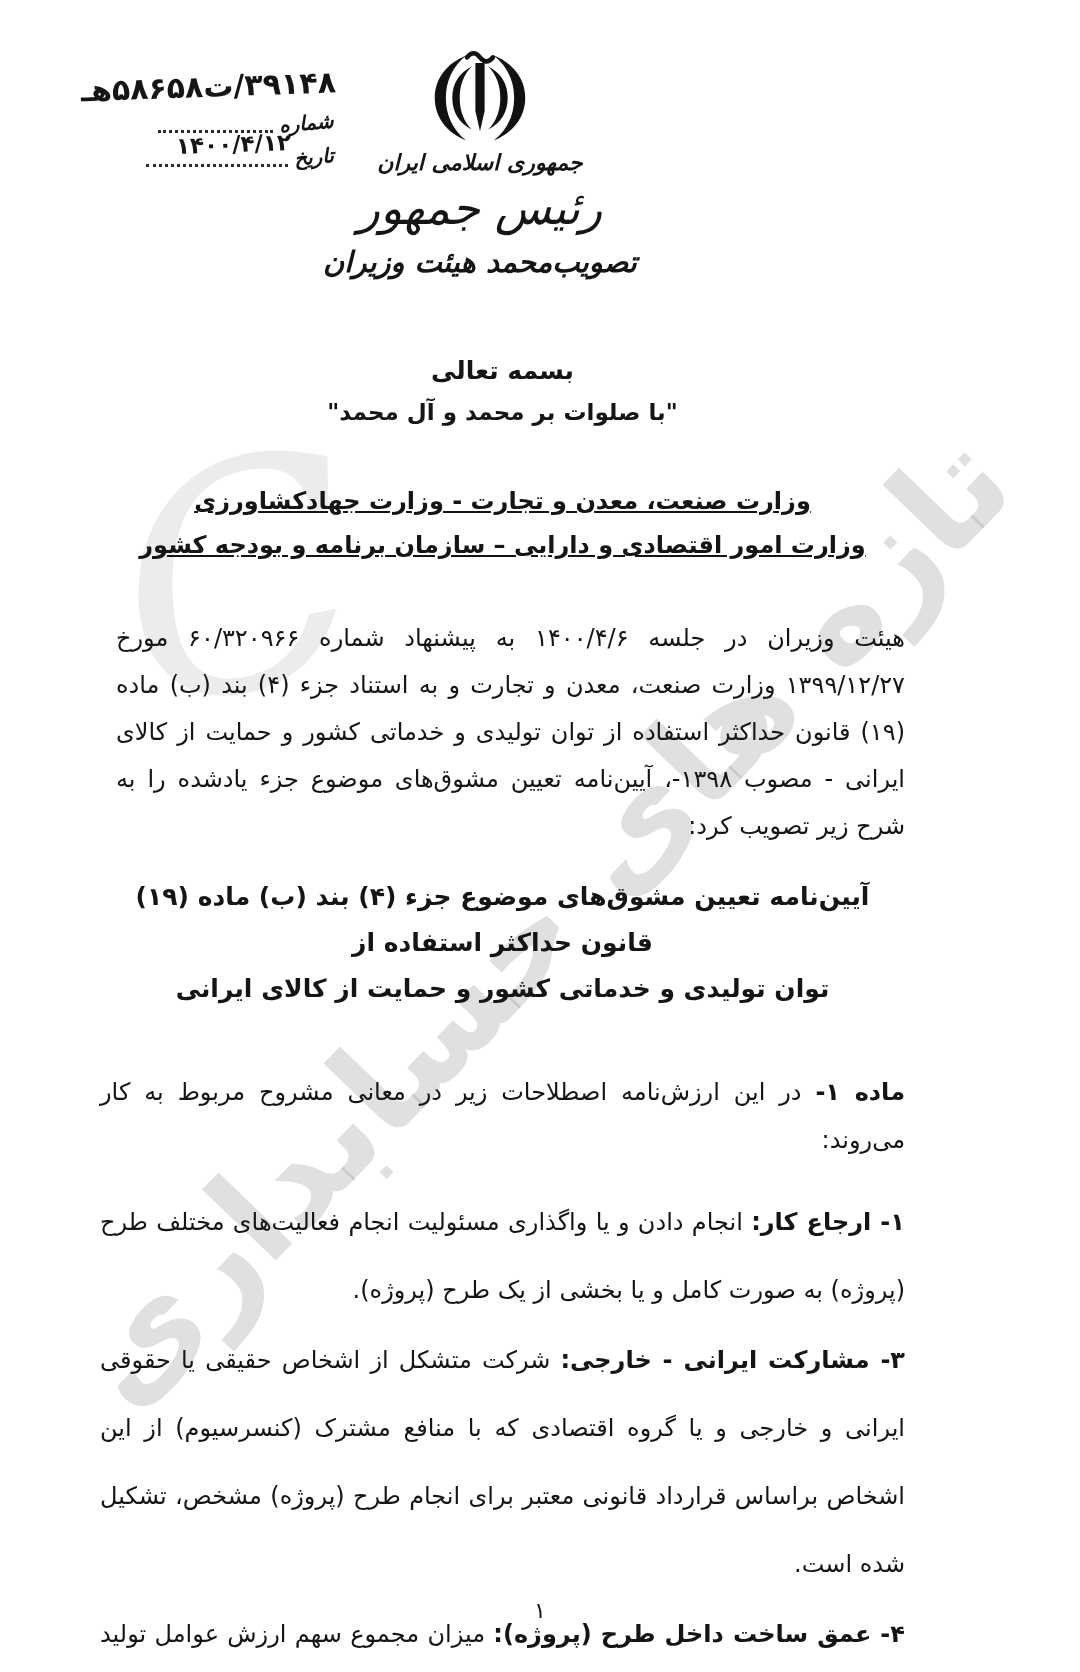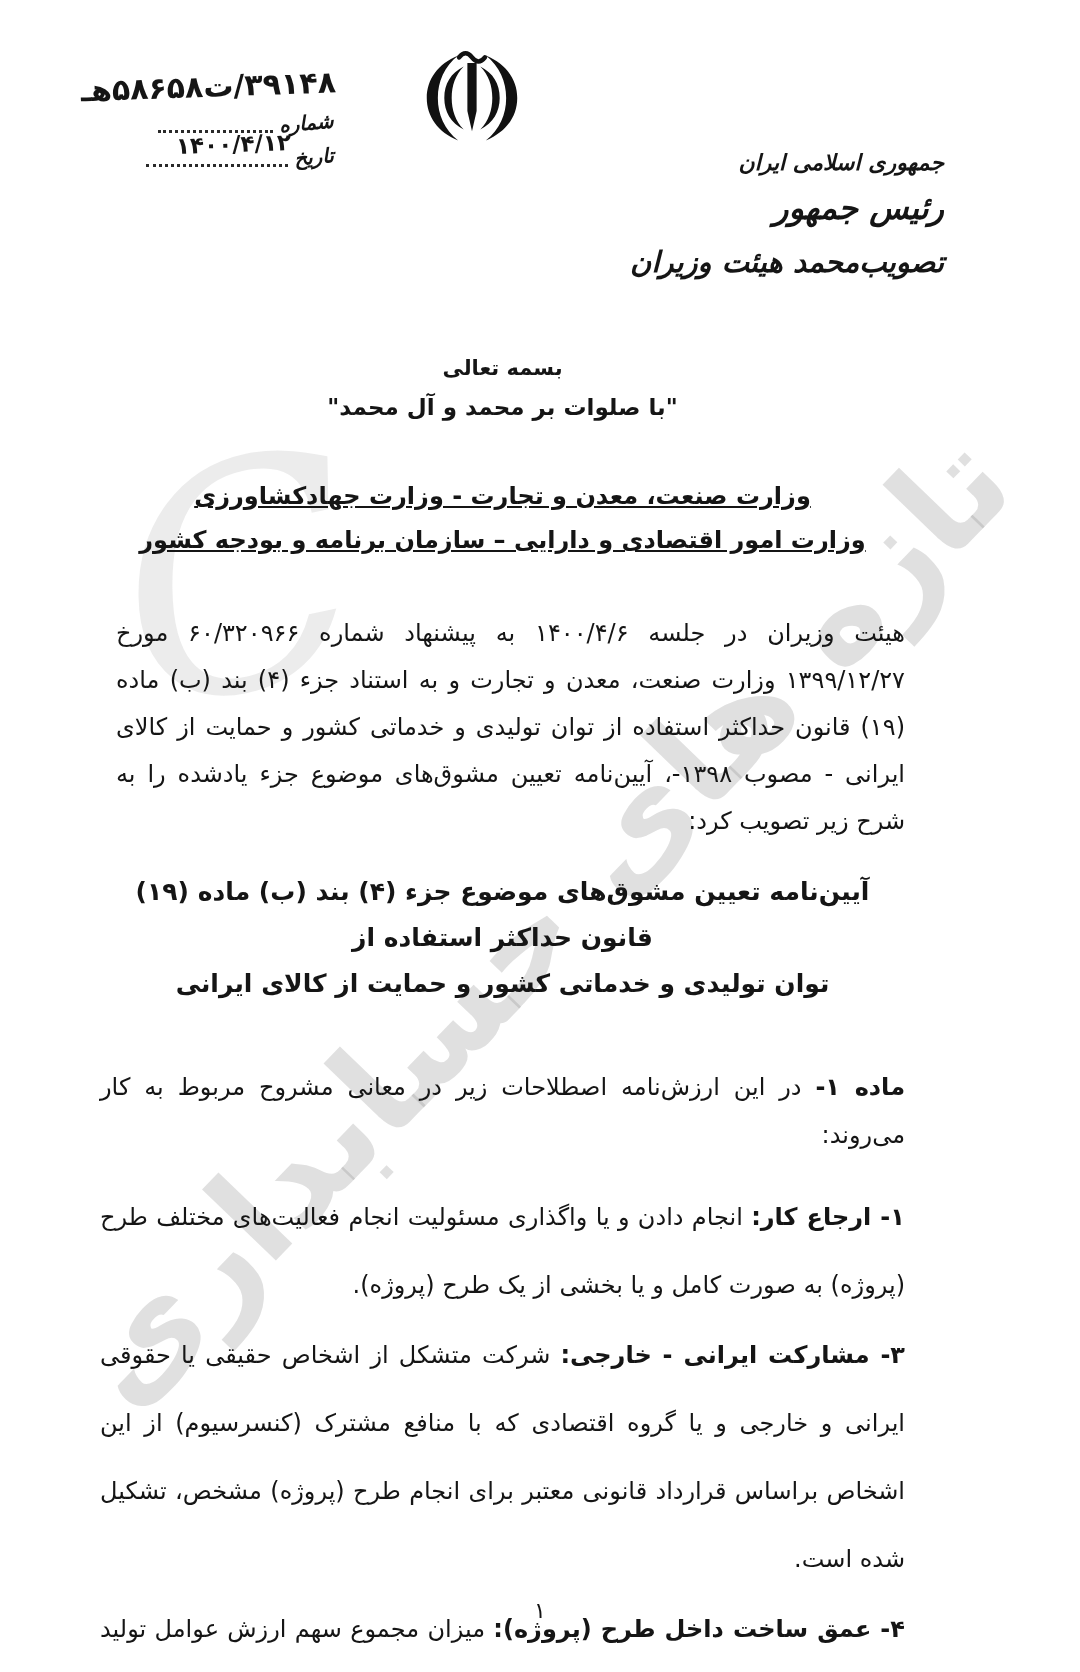--- a/index.html
+++ b/index.html
@@ -19,28 +19,28 @@
     letter-spacing:2px;white-space:nowrap;}
   .meta-row{display:flex;direction:rtl;align-items:flex-end;margin-top:8px;position:relative;}
   .meta-row.num{width:178px;}
   .meta-row.date{width:190px;margin-top:14px;}
   .meta-label{font-style:italic;font-weight:bold;font-size:20px;padding-right:2px;
     padding-left:6px;transform:rotate(-5deg);line-height:20px;}
   .meta-dots{flex:1;border-bottom:3px dotted #2a2a2a;height:14px;}
   .date-value{position:absolute;left:30px;top:-16px;font-size:23px;font-weight:bold;
     transform:rotate(-2deg);white-space:nowrap;}
   
-  .letterhead{position:absolute;top:50px;left:0;width:944px;z-index:1;}
+  .letterhead{position:absolute;top:50px;left:8px;width:944px;text-align:center;z-index:1;}
   .emblem{display:block;margin:0 auto;}
   .republic{font-size:22px;font-weight:bold;font-style:italic;margin-top:4px;}
-  .president{font-size:32px;font-weight:bold;font-style:italic;margin-top:2px;line-height:62px;}
+  .president{font-size:46px;font-weight:normal;font-style:italic;margin-top:2px;line-height:62px;}
   .doctype{font-size:29px;font-weight:bold;font-style:italic;margin-top:6px;}
   
   .content{position:absolute;top:356px;left:100px;width:805px;direction:rtl;z-index:1;}
-  .besmele{text-align:center;font-size:21px;font-weight:bold;}
+  .besmele{text-align:center;font-size:25px;font-weight:bold;}
   .salawat{text-align:center;font-size:23px;font-weight:bold;margin-top:14px;}
   .addressee{text-align:center;font-size:24px;font-weight:bold;line-height:44px;text-decoration:underline;}
   .addressee.first{margin-top:54px;}
   .intro{margin-top:48px;font-size:24px;line-height:47px;text-align:justify;margin-left:16px;}
   .title-line{margin-top:0;text-align:center;font-size:25px;font-weight:bold;line-height:46px;}
   .title-block{}
   .article{margin-top:56px;font-size:24px;line-height:48px;text-align:justify;}
   .def{font-size:24px;line-height:68px;text-align:justify;margin:0;margin-top:2px;}
   .lead{font-weight:bold;}
   

